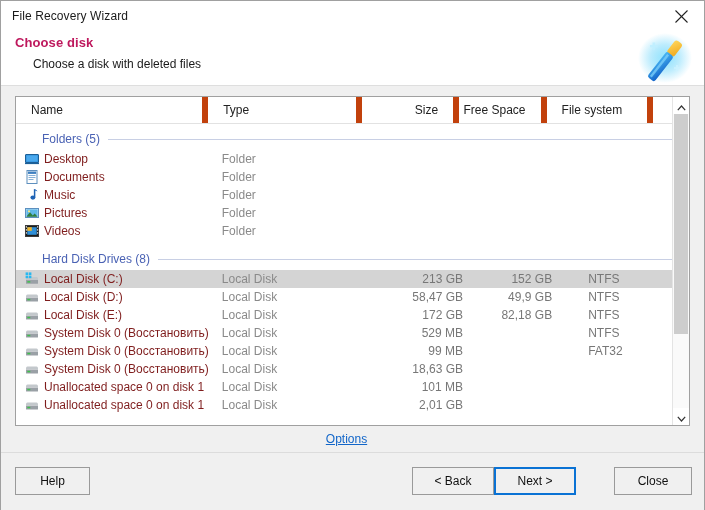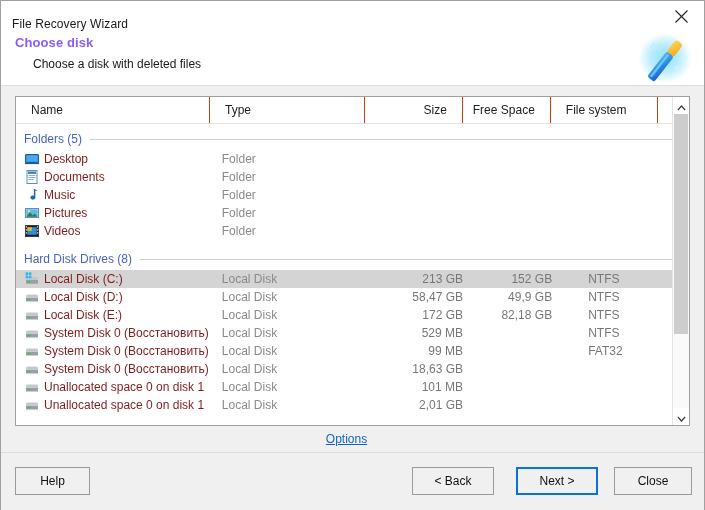--- a/index.html
+++ b/index.html
@@ -19,21 +19,21 @@
     display: flex;
     flex-direction: column;
   }
 
   
   .titlebar {
     height: 30px;
     flex: 0 0 30px;
     background: #ffffff;
     display: flex;
-    align-items: flex-end;
+    align-items: center;
     position: relative;
   }
   .title-text {
     font-size: 12px;
     color: #1a1a1a;
     padding-left: 11px;
     letter-spacing: .1px;
   }
   .close-btn {
     position: absolute;
@@ -48,21 +48,21 @@
   .headerband {
     flex: 0 0 55px;
     background: #ffffff;
     position: relative;
     border-bottom: 1px solid #dedede;
     padding: 4px 0 0 14px;
   }
   .header-title {
     font-size: 13px;
     font-weight: bold;
-    color: #8b5cf6;
+    color: #be185d;
     letter-spacing: .1px;
   }
   .header-sub {
     font-size: 12px;
     color: #1a1a1a;
     margin-top: 7px;
     padding-left: 18px;
   }
   .wand {
     position: absolute;
@@ -94,21 +94,21 @@
     display: flex;
     background: #ffffff;
     border-bottom: 1px solid #e2e2e2;
     position: relative;
   }
   .colhead .ch {
     font-size: 12px;
     color: #222;
     display: flex;
     align-items: center;
-    border-right: 1px solid #c2410c;
+    border-right: 6px solid #c2410c;
     padding: 0 15px;
     height: 26px;
     white-space: nowrap;
     overflow: hidden;
   }
   .ch-name   { width: 200px; }
   .ch-type   { width: 160px; }
   .ch-size   { width: 100px; justify-content: flex-end; }
   .ch-free   { width: 90px;  justify-content: flex-end; }
   .ch-fs     { width: 110px; border-right: 1px solid #e2e2e2; }
@@ -119,21 +119,21 @@
     position: relative;
     overflow: hidden;
     padding-top: 4px;
   }
 
   
   .group {
     display: flex;
     align-items: center;
     height: 22px;
-    padding-left: 8px;
+    padding-left: 26px;
     padding-right: 8px;
   }
   .group-label {
     font-size: 12px;
     color: #4a62b4;
     white-space: nowrap;
     padding-right: 8px;
   }
   .group-rule {
     flex: 1 1 auto;
@@ -224,21 +224,21 @@
     font-family: "Liberation Sans", sans-serif;
     font-size: 12px;
     color: #111;
     cursor: pointer;
     display: flex;
     align-items: center;
     justify-content: center;
   }
   .btn-help  { left: 14px;  width: 75px; }
   .btn-back  { left: 411px; width: 82px; }
-  .btn-next  { left: 515px; width: 82px;
+  .btn-next  { left: 493px; width: 82px;
                border: 2px solid #0a72d4; background: #f0f0f0; }
   .btn-close { left: 613px; width: 78px; }
 </style>
 </head>
 <body>
 
 <div class="window">
 
   <div class="titlebar">
     <span class="title-text">File Recovery Wizard</span>

